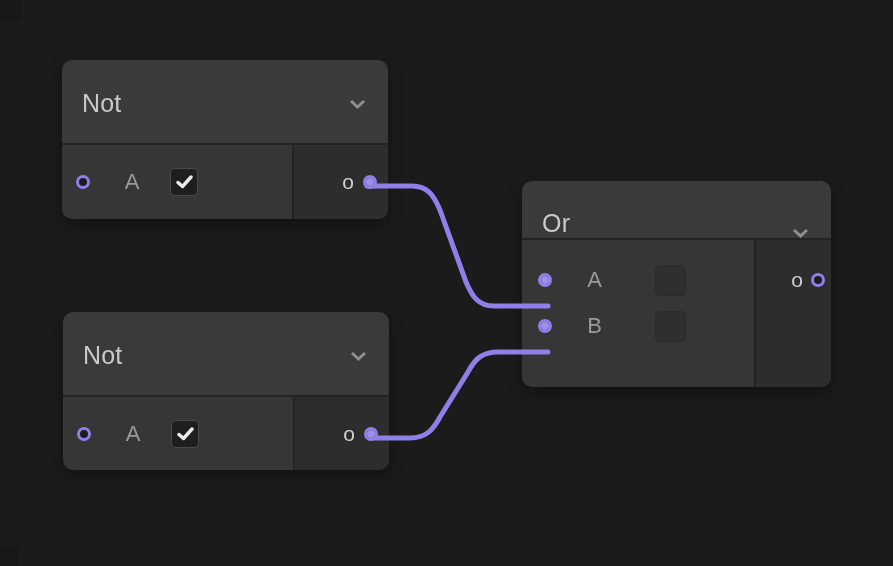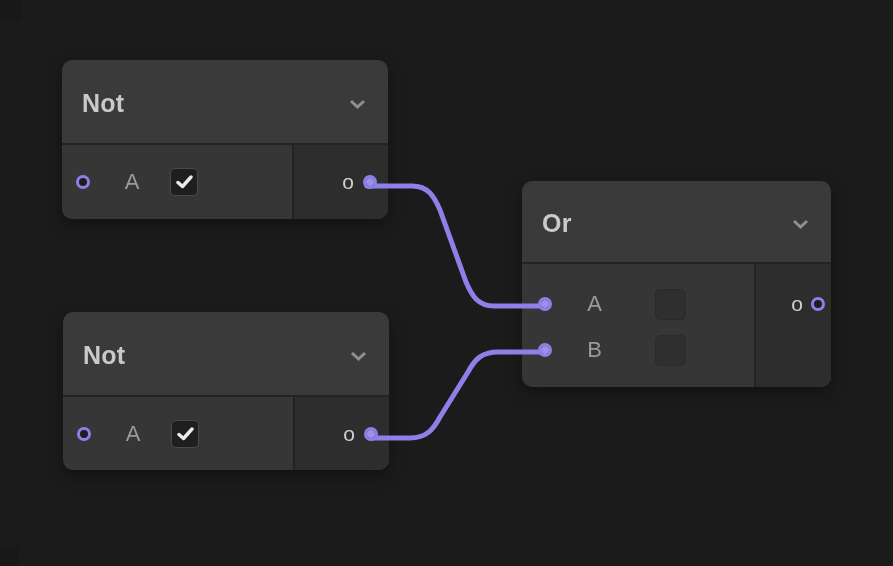--- a/index.html
+++ b/index.html
@@ -23,21 +23,20 @@
     box-shadow:0 6px 16px rgba(0,0,0,0.35);
     display:flex; flex-direction:column;
   }
   .node-header {
     background:#3a3a3a;
     border-radius:10px 10px 0 0;
     border-bottom:2px solid #232323;
     display:flex; align-items:center; justify-content:space-between;
     padding:4px 22px 0 20px;
     flex:0 0 auto;
-    font-weight:bold;
   }
   .node-title {
     color:#c9c9c9; font-size:25px; letter-spacing:0.2px;
   }
   .chevron { flex:0 0 auto; display:block; }
   .node-body {
     flex:1 1 auto;
     display:flex;
     background:#363636;
     border-radius:0 0 10px 10px;
@@ -93,21 +92,21 @@
     border-radius:5px;
     flex:0 0 auto;
   }
 
   
   #node-not1 { left:62px;  top:60px;  width:326px; height:159px; }
   #node-not1 .node-header { height:85px; }
   #node-not2 { left:63px;  top:312px; width:326px; height:158px; }
   #node-not2 .node-header { height:85px; }
   #node-or   { left:522px; top:181px; width:309px; height:206px; }
-  #node-or .node-header { height:83px; }
+  #node-or .node-header { height:59px;align-items:flex-end; }
 
   .not-node .out-section { width:96px; }
   .not-node .out-row { padding-right:11px; }
   .not-node .in-port   { margin-left:14px; }
   .not-node .port-label{ width:16px; margin-left:34px; }
   .not-node .checkbox  { margin-left:30px; }
   .not-node .out-label { margin-right:9px; }
 
   #node-or .out-section { width:77px; }
   #node-or .in-port    { margin-left:16px; }

